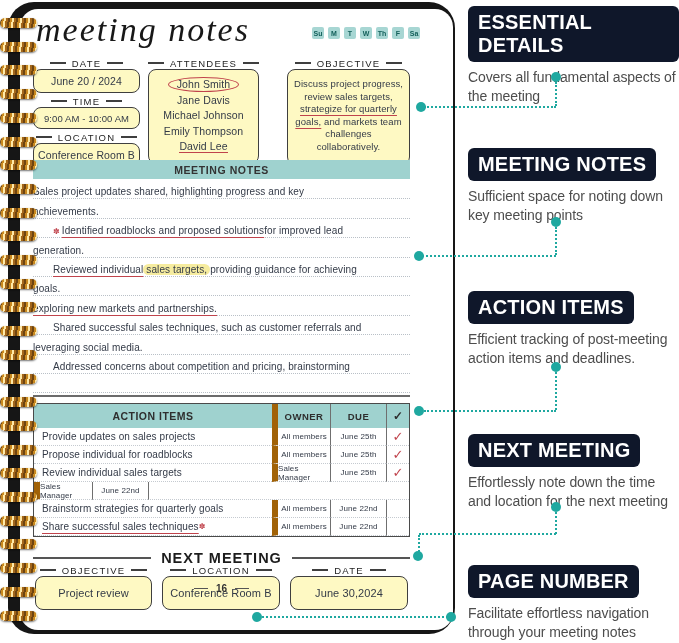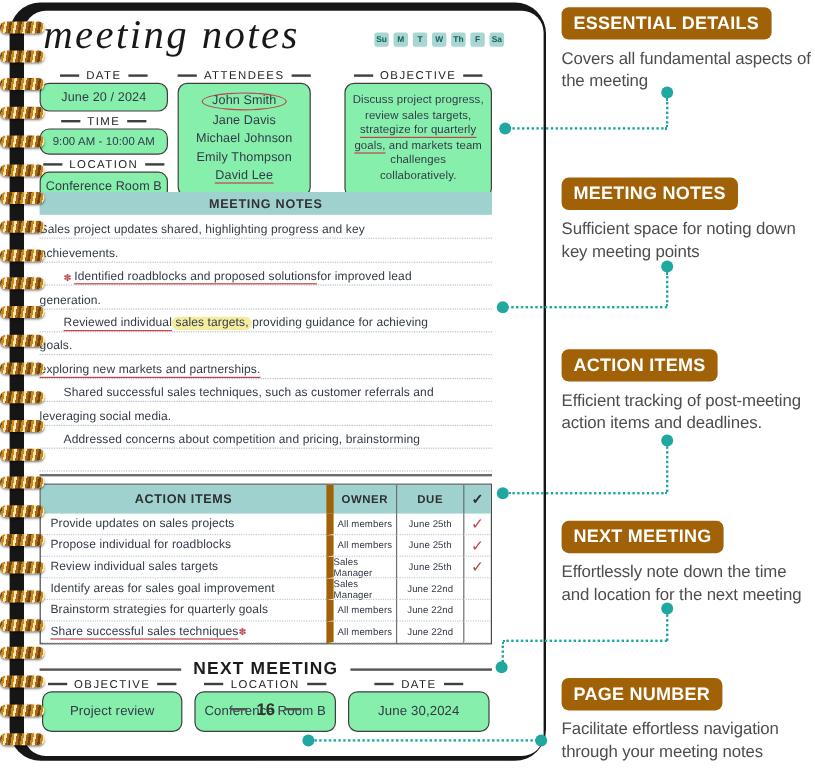--- a/index.html
+++ b/index.html
@@ -25,21 +25,21 @@
   .wd{width:12px;height:12px;background:#a7d6d3;color:#14605b;font-size:7px;font-weight:bold;
     display:flex;align-items:center;justify-content:center;border-radius:2px;}
 
   
   .hw{color:#333a47;letter-spacing:.1px;}
 
   
   .flabel{display:flex;align-items:center;justify-content:center;gap:6px;
     font-size:9.5px;letter-spacing:1.2px;color:#1d1d1d;height:10px;}
   .flabel::before,.flabel::after{content:"";width:16px;height:1.4px;background:#3f3f3f;}
-  .fbox{border:1.5px solid #3f3f3f;border-radius:8px;background:#86efac;}
+  .fbox{border:1.5px solid #3f3f3f;border-radius:8px;background:#fef9c3;}
 
   .fields-stack{position:absolute;left:13px;top:49px;width:107px;}
   .fields-stack .fbox{height:20px;display:flex;align-items:center;justify-content:center;
     font-size:9.5px;margin:1px 0 3px;}
   .fields-stack .fbox.tall{height:22px;font-size:10.5px;}
 
   .attendees{position:absolute;left:128px;top:49px;width:111px;}
   .attendees .fbox{height:86px;margin-top:1px;padding-top:7px;text-align:center;}
   .att-name{font-size:10.5px;line-height:15.5px;}
   .mark-circle{border:1.5px solid #c0434c;border-radius:50%;padding:0 8px 1px;}
@@ -85,27 +85,27 @@
   
   .nm-heading{position:absolute;left:13px;top:541px;width:377px;display:flex;align-items:center;
     gap:10px;font-size:14.5px;font-weight:bold;letter-spacing:1px;color:#1c1c1c;}
   .nm-heading::before,.nm-heading::after{content:"";flex:1;height:1.4px;background:#555;}
   .nm-box{position:absolute;top:556px;}
   .nm-box .fbox{height:32px;margin-top:1px;display:flex;align-items:center;justify-content:center;
     font-size:11px;}
   .nm-obj{left:15px;width:117px;} .nm-loc{left:142px;width:118px;} .nm-date{left:270px;width:118px;}
 
   .pagenum{position:absolute;left:13px;top:574px;width:377px;display:flex;align-items:center;
-    justify-content:center;gap:8px;font-size:14px;font-weight:bold;color:#333;}
+    justify-content:center;gap:8px;font-size:10px;font-weight:bold;color:#333;}
   .pagenum::before,.pagenum::after{content:"";width:14px;height:1.4px;background:#555;}
 
   
   .callout{position:absolute;left:468px;width:211px;}
-  .callout-badge{display:inline-block;background:#a16207;color:#fff;font-weight:bold;
-    font-size:15px;letter-spacing:.2px;padding:5px 10px;border-radius:6px;}
+  .callout-badge{display:inline-block;background:#0f172a;color:#fff;font-weight:bold;
+    font-size:20px;letter-spacing:.2px;padding:5px 10px;border-radius:6px;}
   .callout-desc{margin-top:6px;font-size:14px;line-height:19px;color:#4d4d4d;letter-spacing:-.1px;}
 
   
   .dot{position:absolute;width:10px;height:10px;border-radius:50%;background:#1fa8a0;z-index:20;}
   .vline{position:absolute;width:0;border-left:2px dotted #1fa8a0;z-index:20;}
   .hline{position:absolute;height:0;border-top:2px dotted #1fa8a0;z-index:20;}
 </style>
 </head>
 <body>
 
@@ -216,23 +216,20 @@
           </div>
           <div class="tr row">
             <div class="td td-task hw">
               <span>Review individual sales targets</span>
             </div>
             <div class="td td-owner hw">Sales Manager</div>
             <div class="td td-due hw">June 25th</div>
             <div class="td td-check">✓</div>
           </div>
           <div class="tr row">
-            <div class="td td-task hw">
-              <span>Identify areas for sales goal improvement</span>
-            </div>
             <div class="td td-owner hw">Sales Manager</div>
             <div class="td td-due hw">June 22nd</div>
             <div class="td td-check"></div>
           </div>
           <div class="tr row">
             <div class="td td-task hw">
               <span>Brainstorm strategies for quarterly goals</span>
             </div>
             <div class="td td-owner hw">All members</div>
             <div class="td td-due hw">June 22nd</div>

